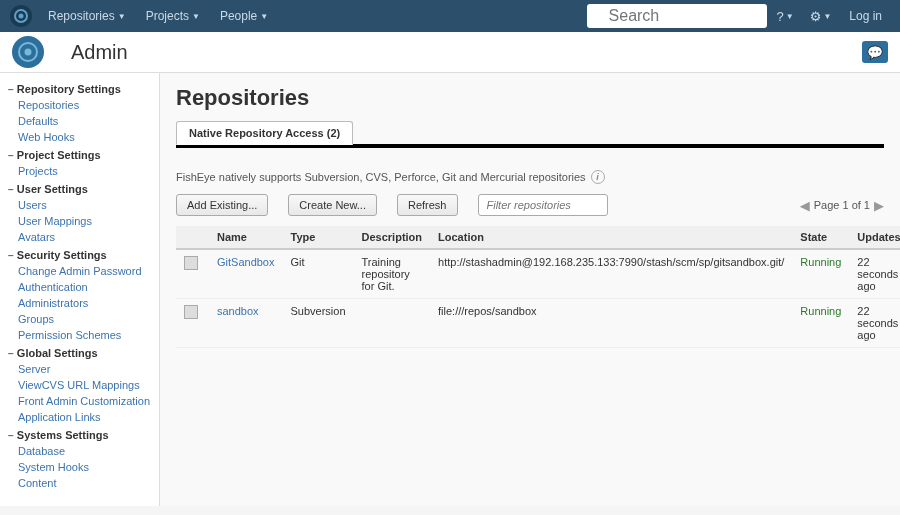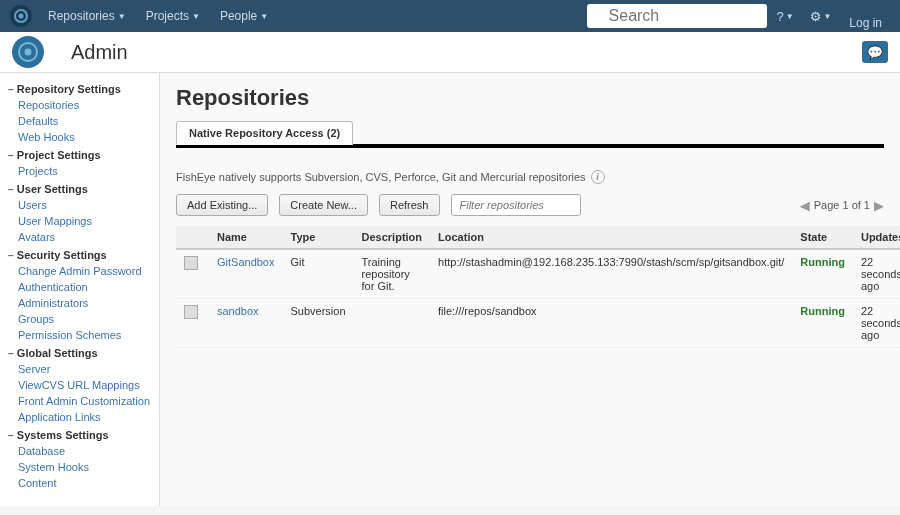--- a/index.html
+++ b/index.html
@@ -75,21 +75,21 @@
       height: 32px;
       display: flex; align-items: center;
       cursor: pointer;
       font-size: 13px;
       gap: 2px;
     }
     .login-btn {
       color: #c8dae8;
       padding: 0 8px;
       height: 28px;
-      display: flex; align-items: flex-end;
+      display: flex; align-items: center;
       cursor: pointer;
       font-size: 12px;
     }
 
     
     .app-header {
       background: #fff;
       border-bottom: 1px solid #ddd;
       padding: 4px 12px;
       display: flex;
@@ -223,21 +223,21 @@
       align-items: center;
       justify-content: center;
       font-size: 9px;
       color: #888;
       font-style: italic;
       font-weight: bold;
     }
     .toolbar {
       display: flex;
       align-items: center;
-      gap: 11px;
+      gap: 20px;
       margin-bottom: 10px;
     }
     .toolbar-btn {
       padding: 4px 10px;
       border: 1px solid #aaa;
       background: linear-gradient(to bottom, #f8f8f8, #e8e8e8);
       border-radius: 3px;
       cursor: pointer;
       font-size: 11px;
       color: #333;
@@ -294,21 +294,21 @@
       vertical-align: middle;
       margin-right: 3px;
     }
     .repo-link {
       color: #3b73af;
       cursor: pointer;
       text-decoration: none;
     }
     .state-running {
       color: #2a7a2a;
-      font-weight: bold;
+      font-weight: normal;
     }
   </style>
 </head>
 <body>
 
 <nav class="top-nav">
   <div class="nav-logo">
     <div class="nav-logo-inner"></div>
   </div>
   <div class="nav-item">

